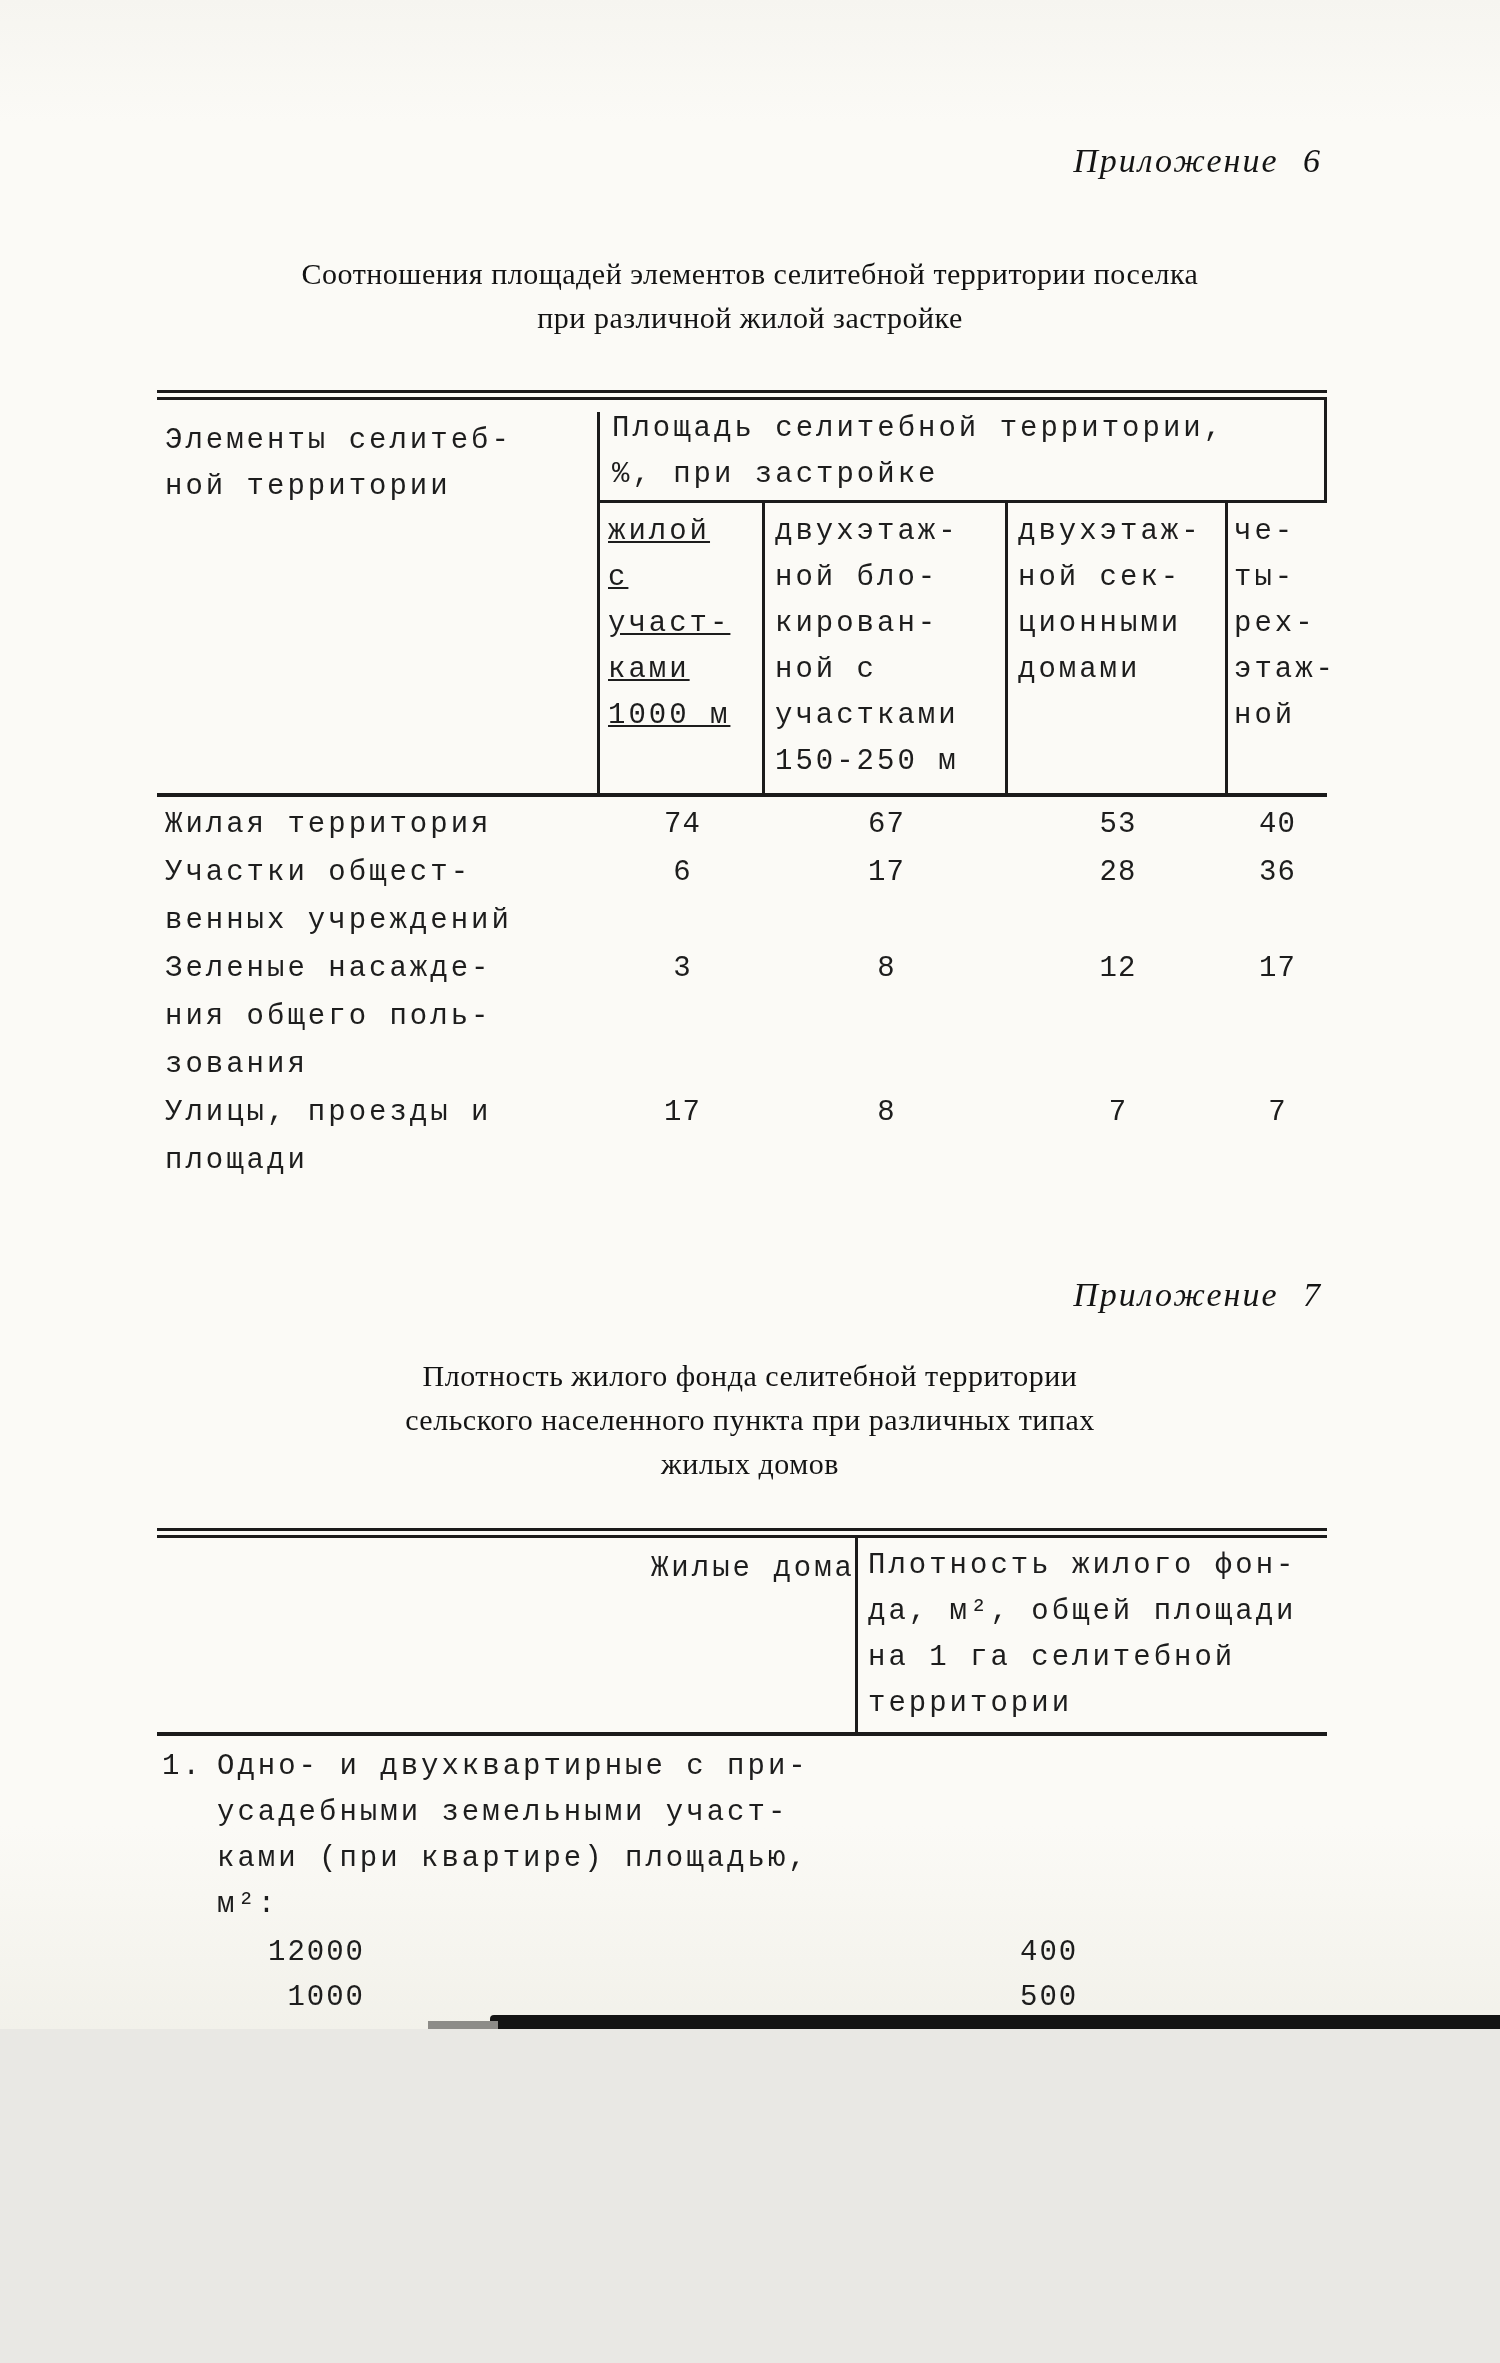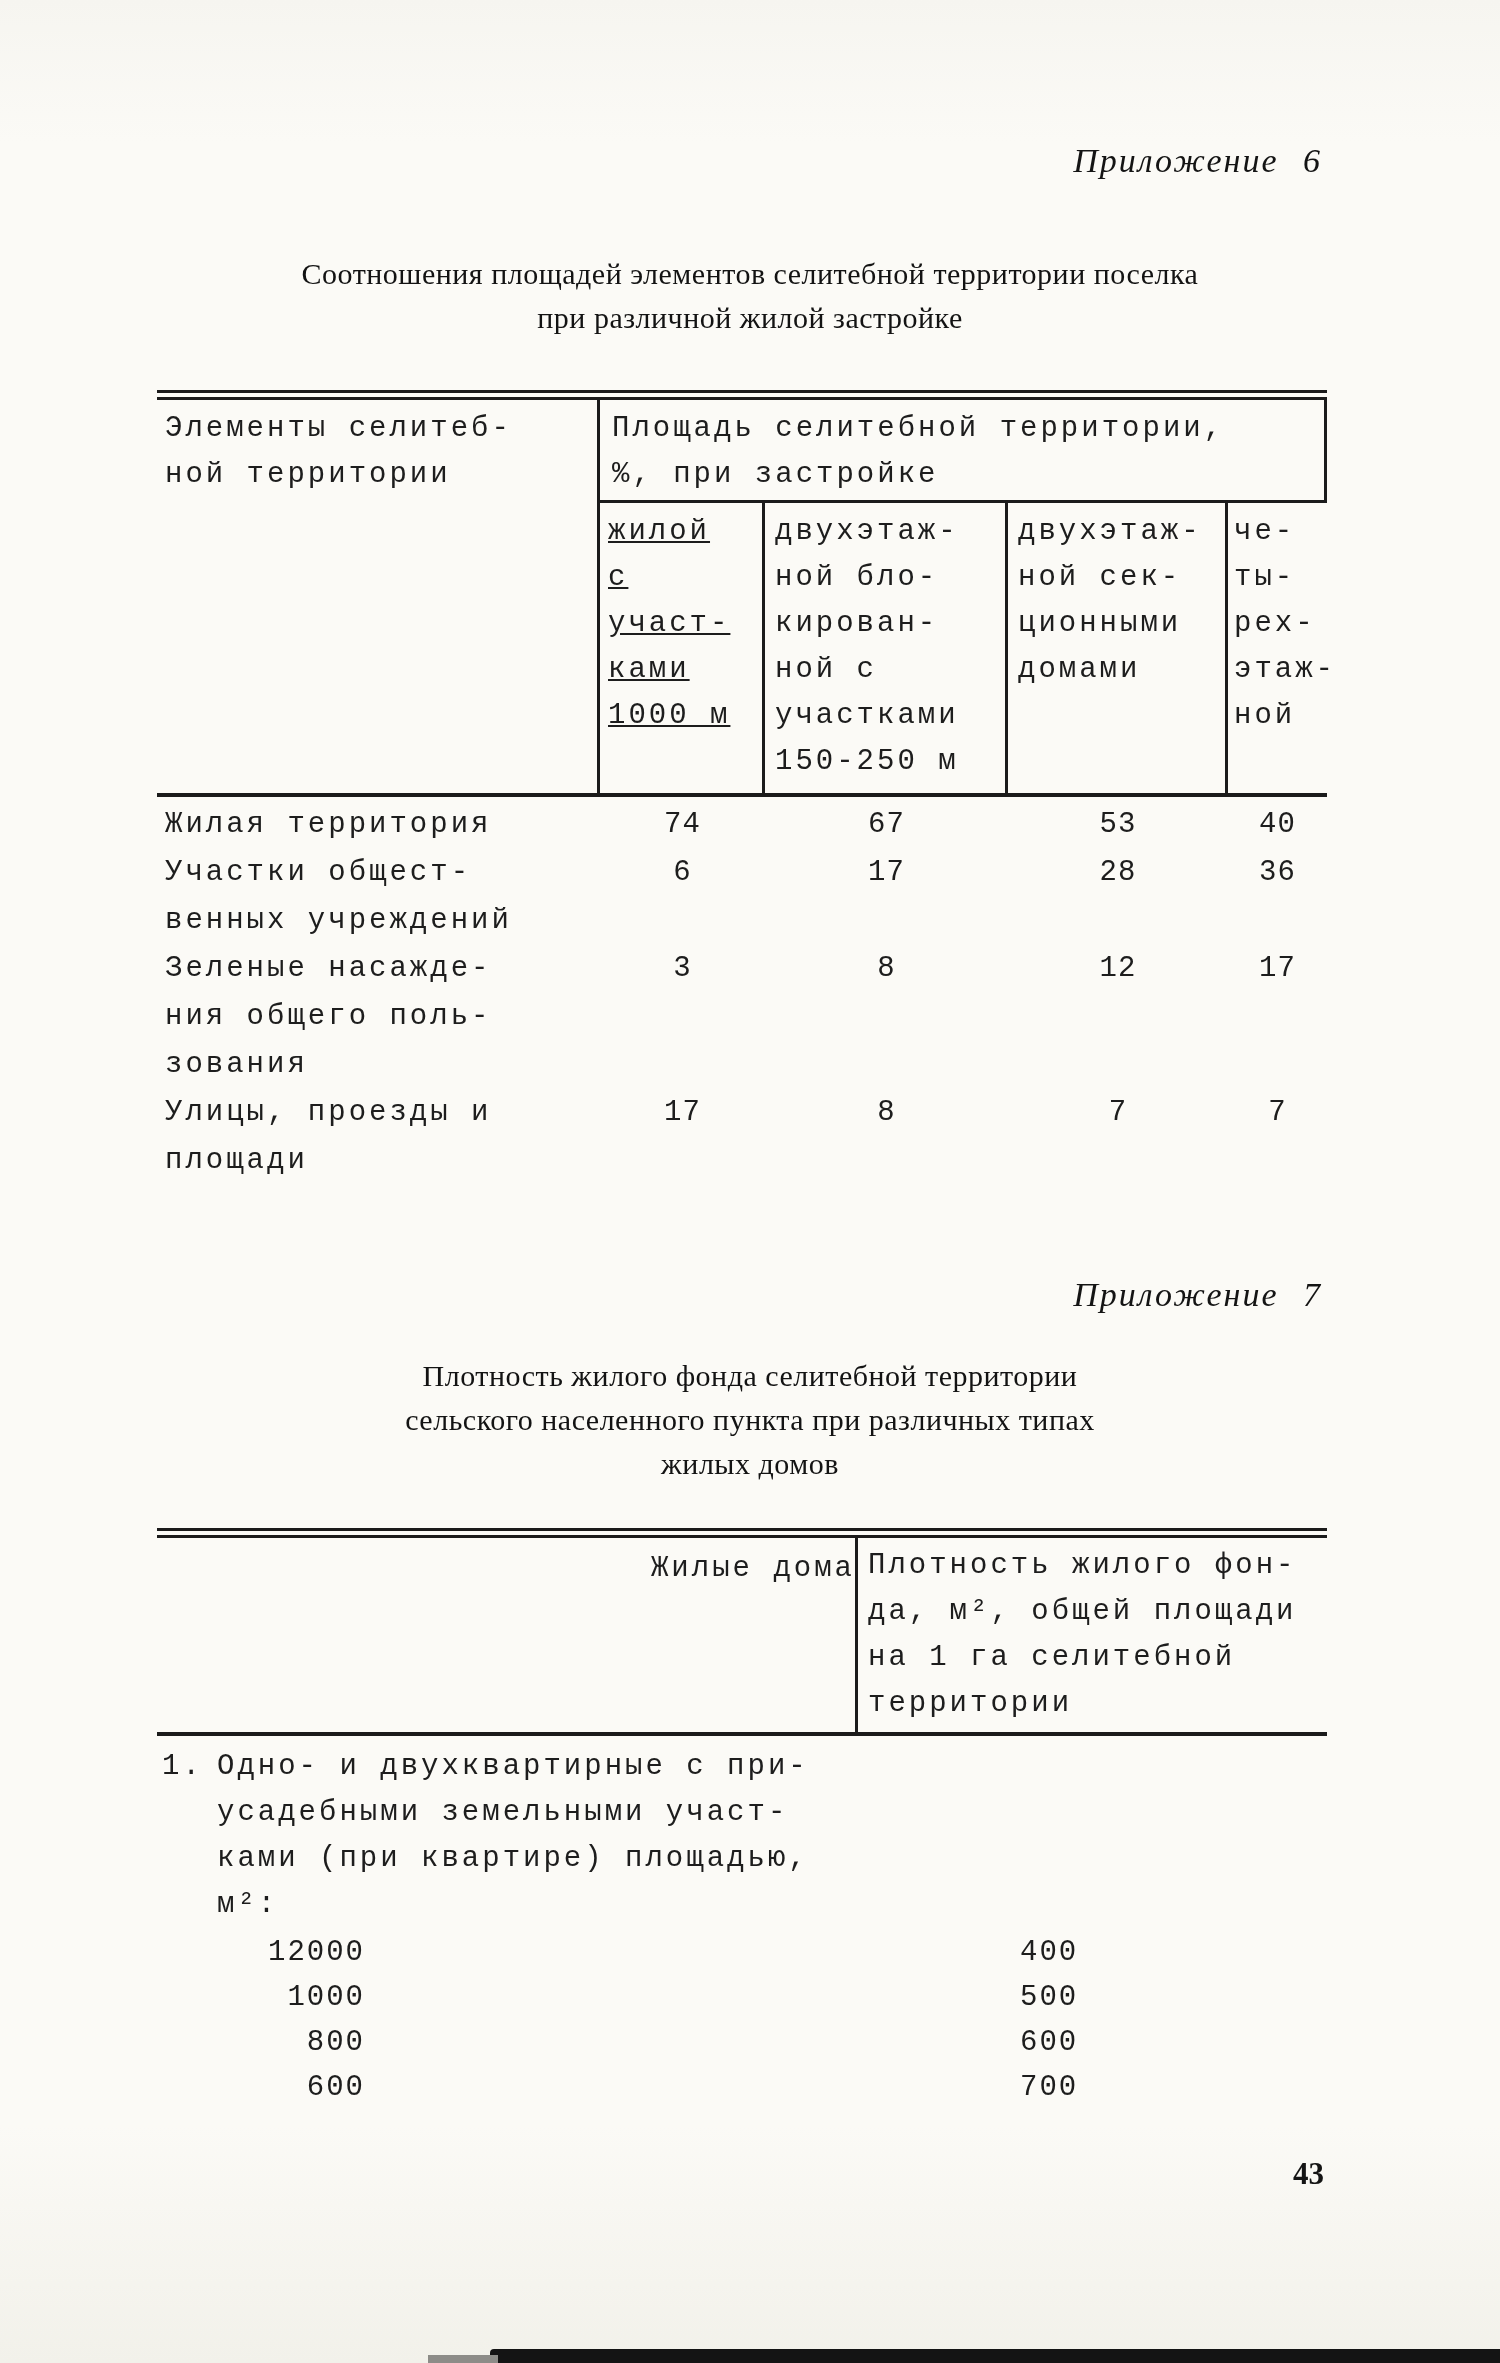--- a/index.html
+++ b/index.html
@@ -1,19 +1,19 @@
 <!DOCTYPE html>
 <html><head>
 <meta charset="utf-8">
 <style>
   * { margin:0; padding:0; box-sizing:border-box; }
   html,body { background:#e9e8e4; }
   .page {
     position:relative;
-    width:1500px; height:2363px;
+    width:1500px; height:2029px;
     margin:0 auto;
     background:linear-gradient(180deg,#f6f5f0 0%,#fbfaf6 6%,#fbfaf6 90%,#f2f1ea 100%);
     font-family:"Liberation Mono", monospace;
     color:#1d1d1d;
     overflow:hidden;
   }
   .pre { white-space:pre-line; }
 
   .appendix-label {
     position:absolute; right:178px;
@@ -40,21 +40,21 @@
   .rule-single { border-top:4px solid #1b1b1b; }
 
   
   .table1 { position:absolute; left:157px; top:390px; width:1170px; }
   .t1-header {
     display:grid;
     grid-template-columns:443px 165px 243px 220px 99px;
     grid-template-rows:auto auto;
     font-size:29px; letter-spacing:3px; line-height:46px;
   }
-  .t1-col1 { grid-column:1; grid-row:1/3; border-right:3px solid #1b1b1b; padding:6px 16px 0 8px; }
+  .t1-col1 { grid-column:1; grid-row:1/3; border-right:3px solid #1b1b1b; padding:6px 16px 0 8px;margin-top:12px; }
   .t1-group { grid-column:2/6; grid-row:1; border-bottom:3px solid #1b1b1b; border-right:3px solid #1b1b1b; padding:6px 0 2px 12px; }
   .t1-sub  { grid-row:2; padding:6px 0 8px 8px; }
   .t1-sub.s1 { grid-column:2; border-right:3px solid #1b1b1b;text-decoration:underline; }
   .t1-sub.s2 { grid-column:3; border-right:3px solid #1b1b1b; padding-left:10px; }
   .t1-sub.s3 { grid-column:4; border-right:3px solid #1b1b1b; padding-left:10px; }
   .t1-sub.s4 { grid-column:5; padding-left:6px; overflow:visible; }
 
   .t1-body { font-size:29px; letter-spacing:3px; line-height:48px; padding-top:4px; }
   .t1-row { display:grid; grid-template-columns:443px 165px 243px 220px 99px; }
   .t1-row .lbl { padding-left:8px; }

